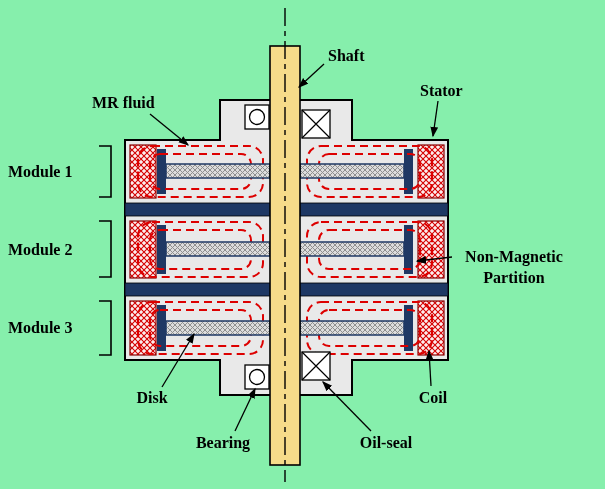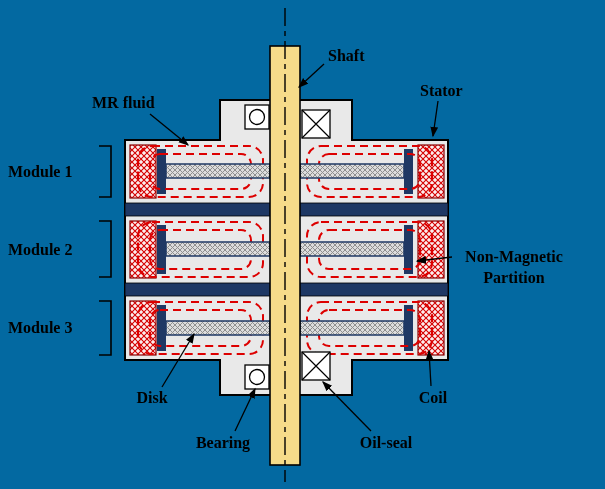--- a/index.html
+++ b/index.html
@@ -1,16 +1,16 @@
 <!DOCTYPE html>
 <html><head>
 <meta charset="utf-8">
 <style>
   html,body{margin:0;padding:0;background:#ffffff;}
-  .canvas{position:relative;width:605px;height:489px;background:#0369a1;overflow:hidden;}
+  .canvas{position:relative;width:605px;height:489px;background:#86efac;overflow:hidden;}
   svg{display:block;}
   .lbl{
     font-family:"Liberation Serif", serif;
     font-weight:700;
     font-size:16px;
     fill:#000000;
   }
   .arrow-line{stroke:#000;stroke-width:1.3;fill:none;}
   .bracket{stroke:#000;stroke-width:1.6;fill:none;}
   .flux{stroke:#dd0000;stroke-width:2;fill:none;stroke-dasharray:8 5;}

